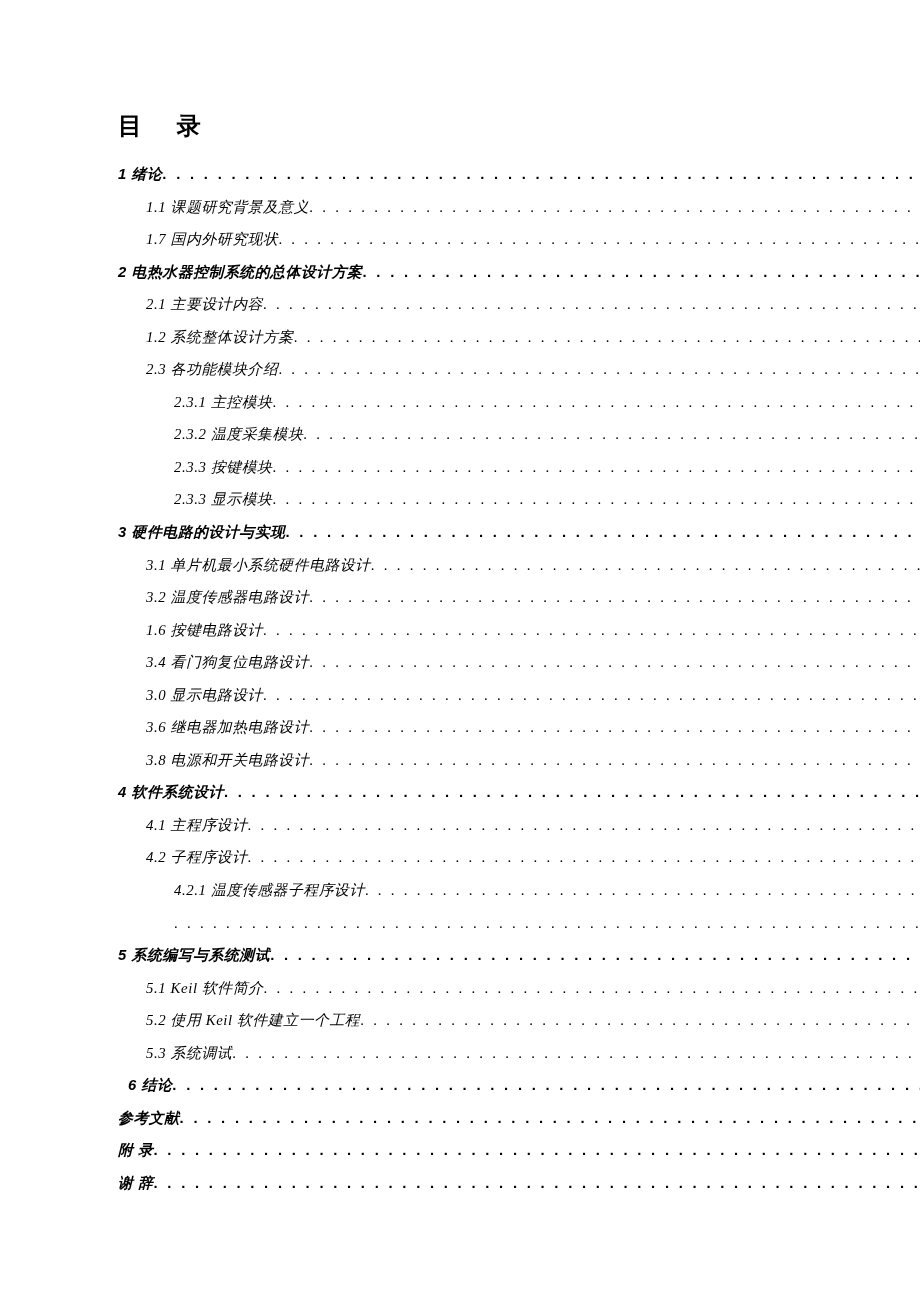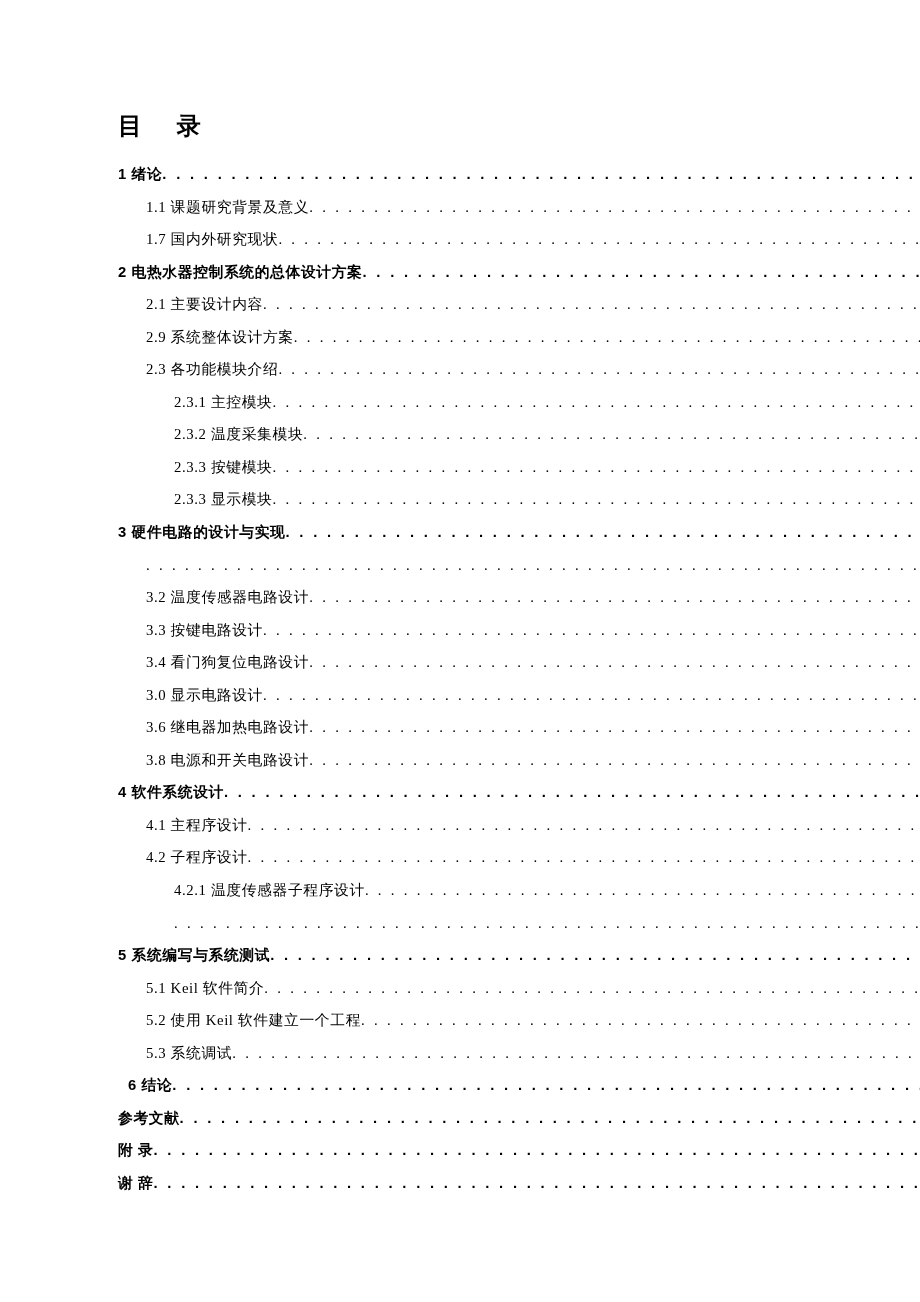--- a/index.html
+++ b/index.html
@@ -20,21 +20,21 @@
     }
     .toc-list { list-style: none; }
     .toc-row {
       display: flex;
       align-items: baseline;
       white-space: nowrap;
       font-size: 14.8px;
       line-height: 2.20;
       letter-spacing: 0.6px;
     }
-    .toc-label { flex: 0 0 auto; }
+    .toc-label { flex: 0 0 auto; font-style: italic; }
     .toc-dots {
       flex: 1 1 auto;
       overflow: hidden;
       letter-spacing: 2.8px;
       color: #000;
       min-width: 10px;
     }
     .toc-dots::after {
       content: ". . . . . . . . . . . . . . . . . . . . . . . . . . . . . . . . . . . . . . . . . . . . . . . . . . . . . . . . . . . . . . . . . . . . . . . . . . . . . . . . . . . . . . . . . . . . . . . . . . . . . . . . . . . . . . . . . . . . . . . . .";
     }
@@ -65,21 +65,21 @@
       </li>
       <li class="toc-row lvl-0">
         <span class="toc-label">2 电热水器控制系统的总体设计方案</span>
         <span class="toc-dots"></span>
       </li>
       <li class="toc-row lvl-1">
         <span class="toc-label">2.1 主要设计内容</span>
         <span class="toc-dots"></span>
       </li>
       <li class="toc-row lvl-1">
-        <span class="toc-label">2.9 系统整体设计方案</span>
+        <span class="toc-label">1.2 系统整体设计方案</span>
         <span class="toc-dots"></span>
       </li>
       <li class="toc-row lvl-1">
         <span class="toc-label">2.3 各功能模块介绍</span>
         <span class="toc-dots"></span>
       </li>
       <li class="toc-row lvl-2">
         <span class="toc-label">2.3.1 主控模块</span>
         <span class="toc-dots"></span>
       </li>
@@ -93,28 +93,29 @@
       </li>
       <li class="toc-row lvl-2">
         <span class="toc-label">2.3.3 显示模块</span>
         <span class="toc-dots"></span>
       </li>
       <li class="toc-row lvl-0">
         <span class="toc-label">3 硬件电路的设计与实现</span>
         <span class="toc-dots"></span>
       </li>
       <li class="toc-row lvl-1">
+        <span class="toc-label">3.1 单片机最小系统硬件电路设计</span>
         <span class="toc-dots"></span>
       </li>
       <li class="toc-row lvl-1">
         <span class="toc-label">3.2 温度传感器电路设计</span>
         <span class="toc-dots"></span>
       </li>
       <li class="toc-row lvl-1">
-        <span class="toc-label">3.3 按键电路设计</span>
+        <span class="toc-label">1.6 按键电路设计</span>
         <span class="toc-dots"></span>
       </li>
       <li class="toc-row lvl-1">
         <span class="toc-label">3.4 看门狗复位电路设计</span>
         <span class="toc-dots"></span>
       </li>
       <li class="toc-row lvl-1">
         <span class="toc-label">3.0 显示电路设计</span>
         <span class="toc-dots"></span>
       </li>

